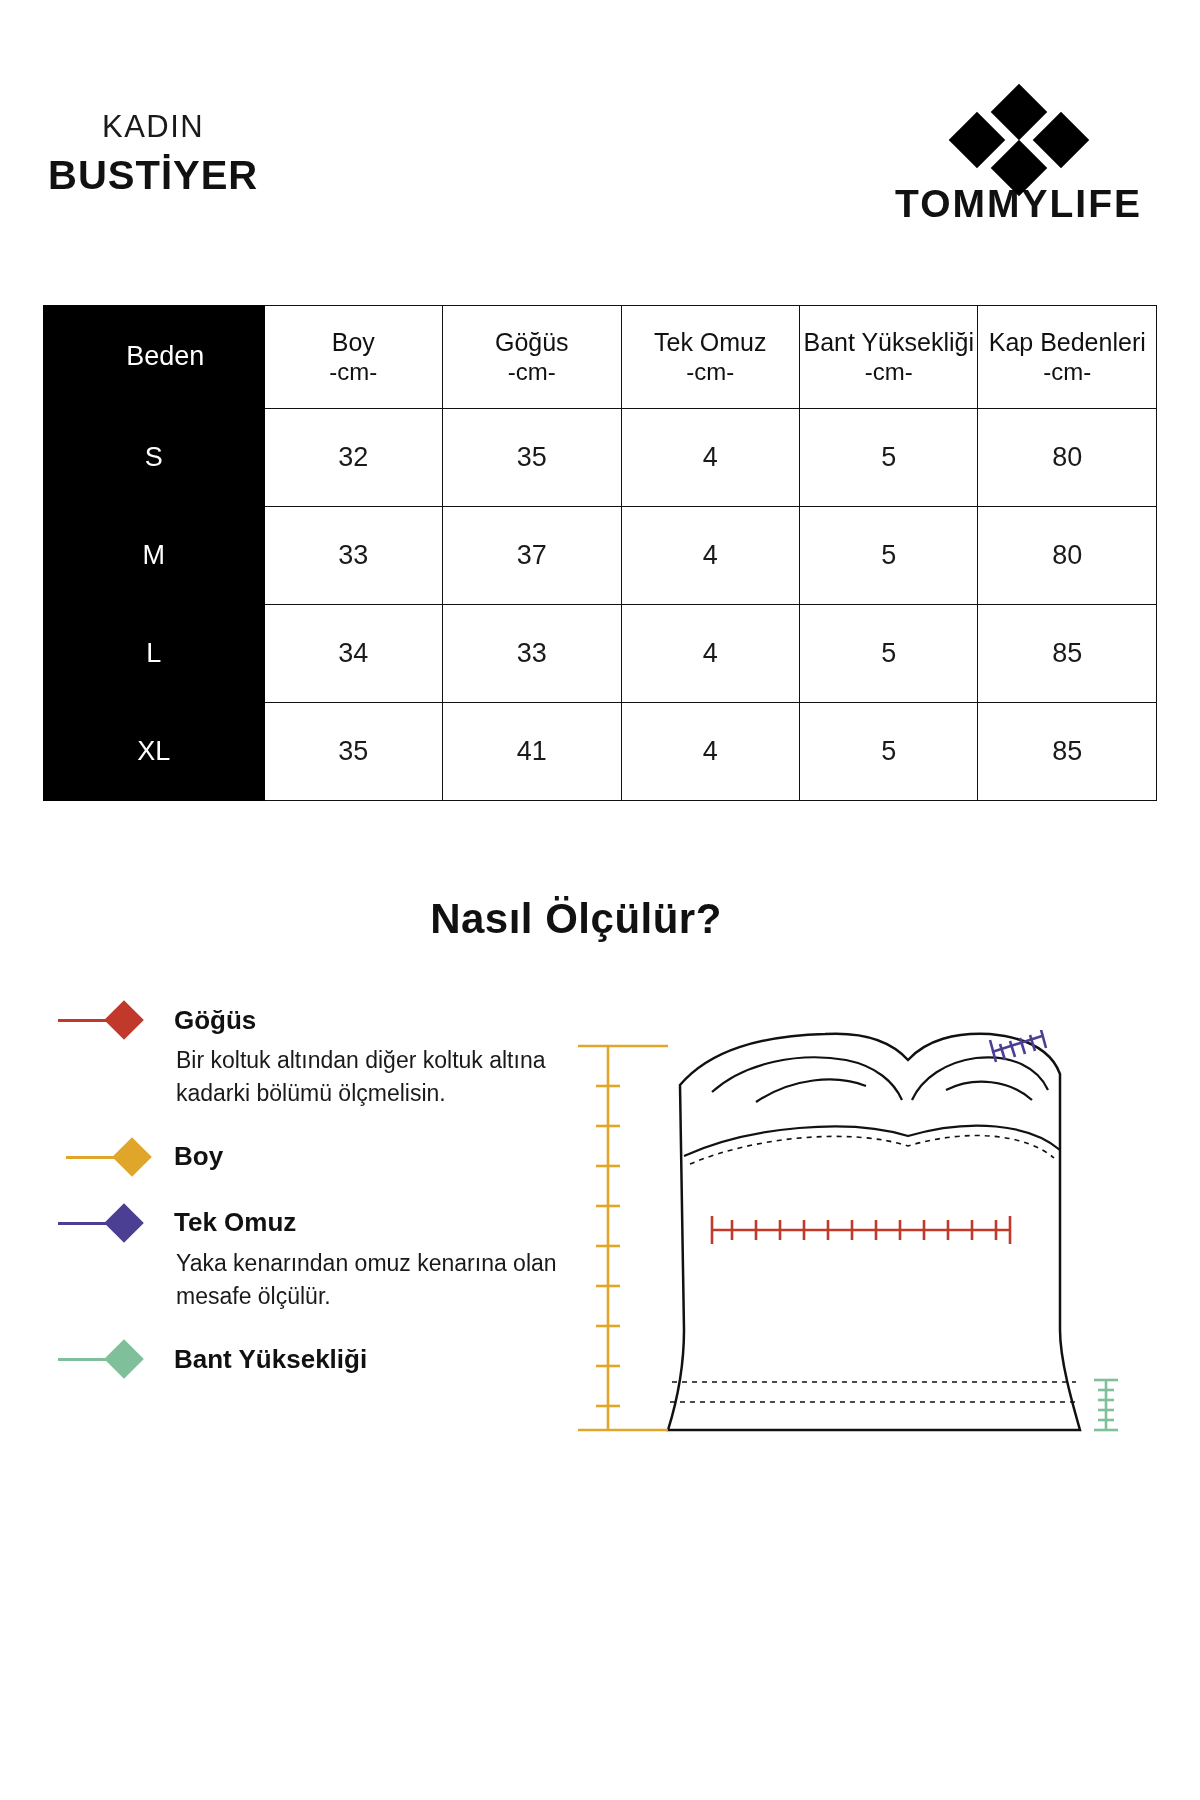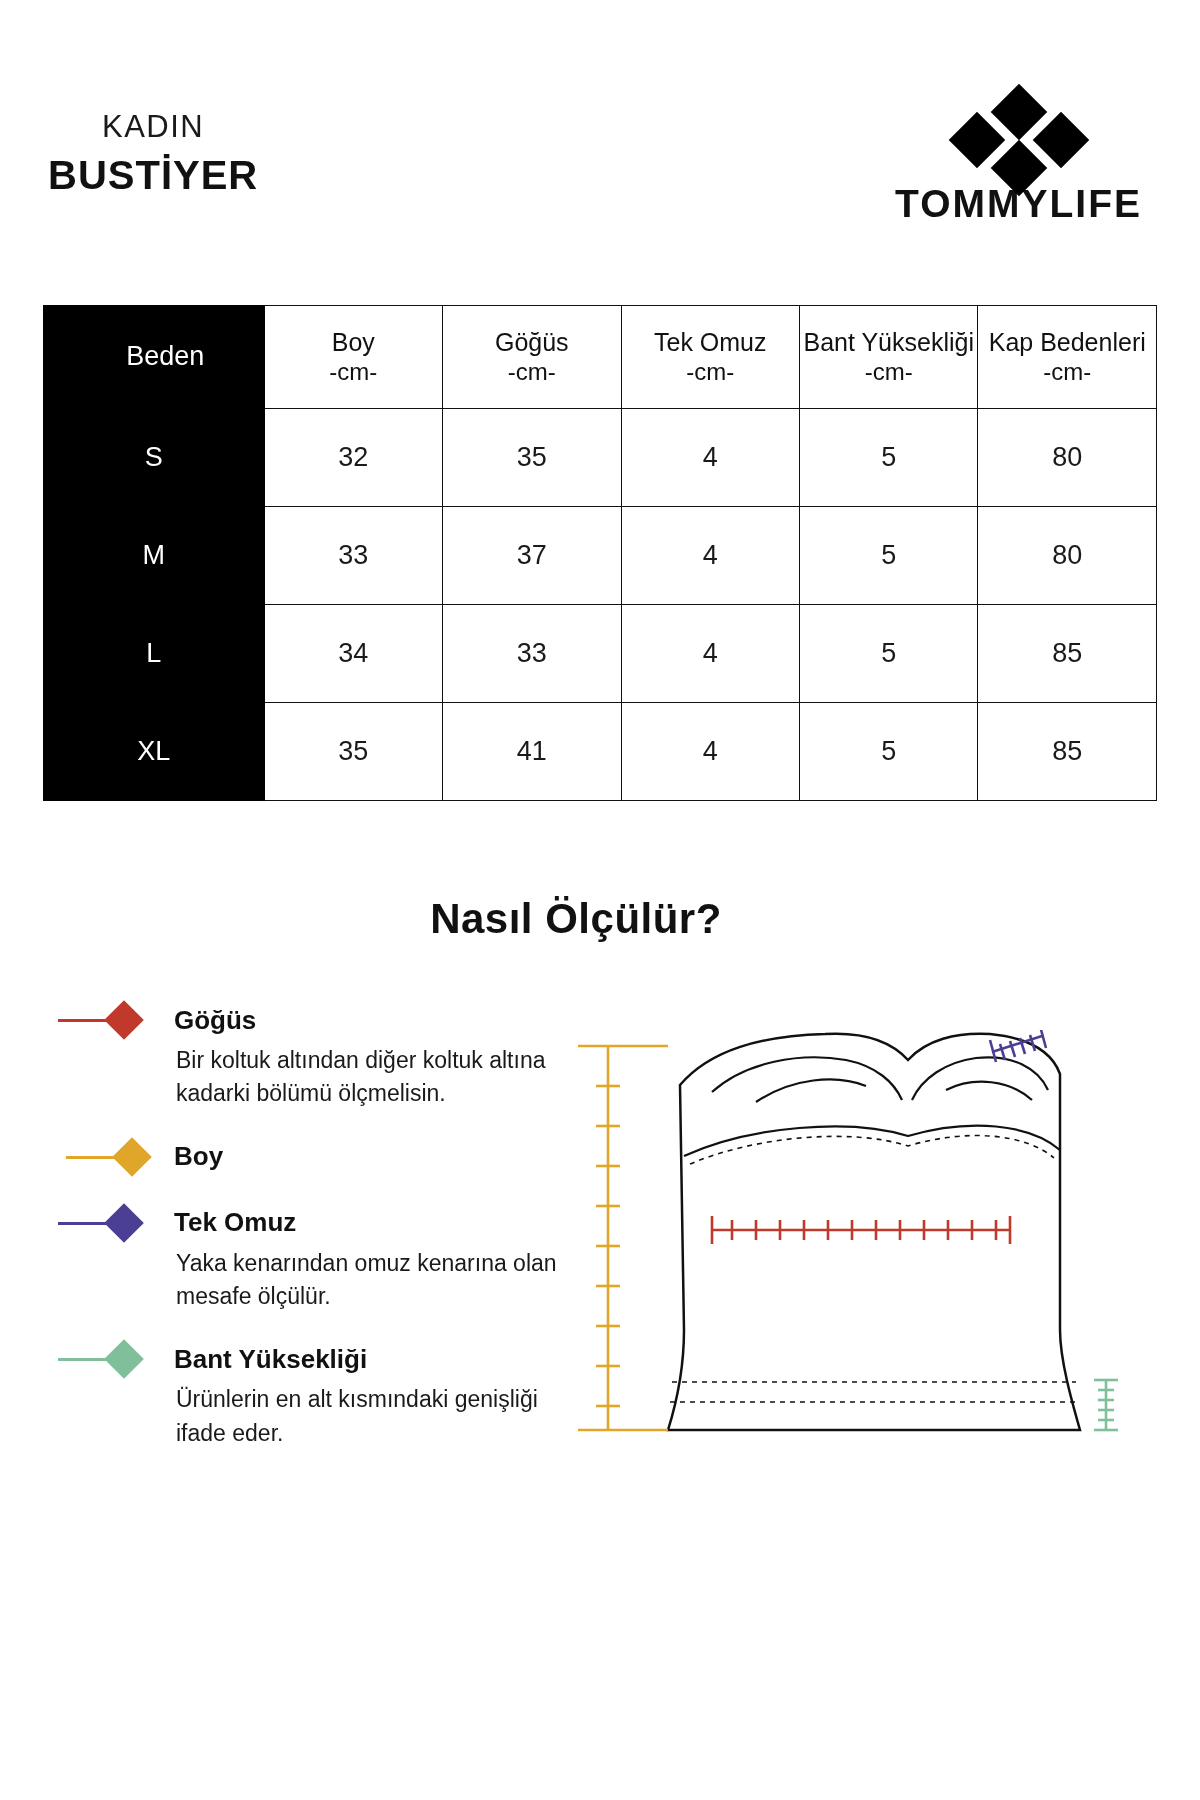--- a/index.html
+++ b/index.html
@@ -328,21 +328,20 @@
     </div>
 
     <div class="legend-item">
       <div class="legend-head">
         <div class="legend-arrow">
           <div class="bar" style="background:#7fbf9a;"></div>
           <div class="dia" style="background:#7fbf9a;"></div>
         </div>
         <div class="legend-label">Bant Yüksekliği</div>
       </div>
-      <div class="legend-desc">Ürünlerin en alt kısmındaki genişliği ifade eder.</div>
     </div>
 
   </div>
 
   <div class="figure">
     <svg width="600" height="500" viewBox="0 0 600 500" xmlns="http://www.w3.org/2000/svg">
 
       <g fill="#ffffff" stroke="#111111" stroke-width="2.5">
         <path d="M120 55
                  C 150 20, 200 6, 265 4

